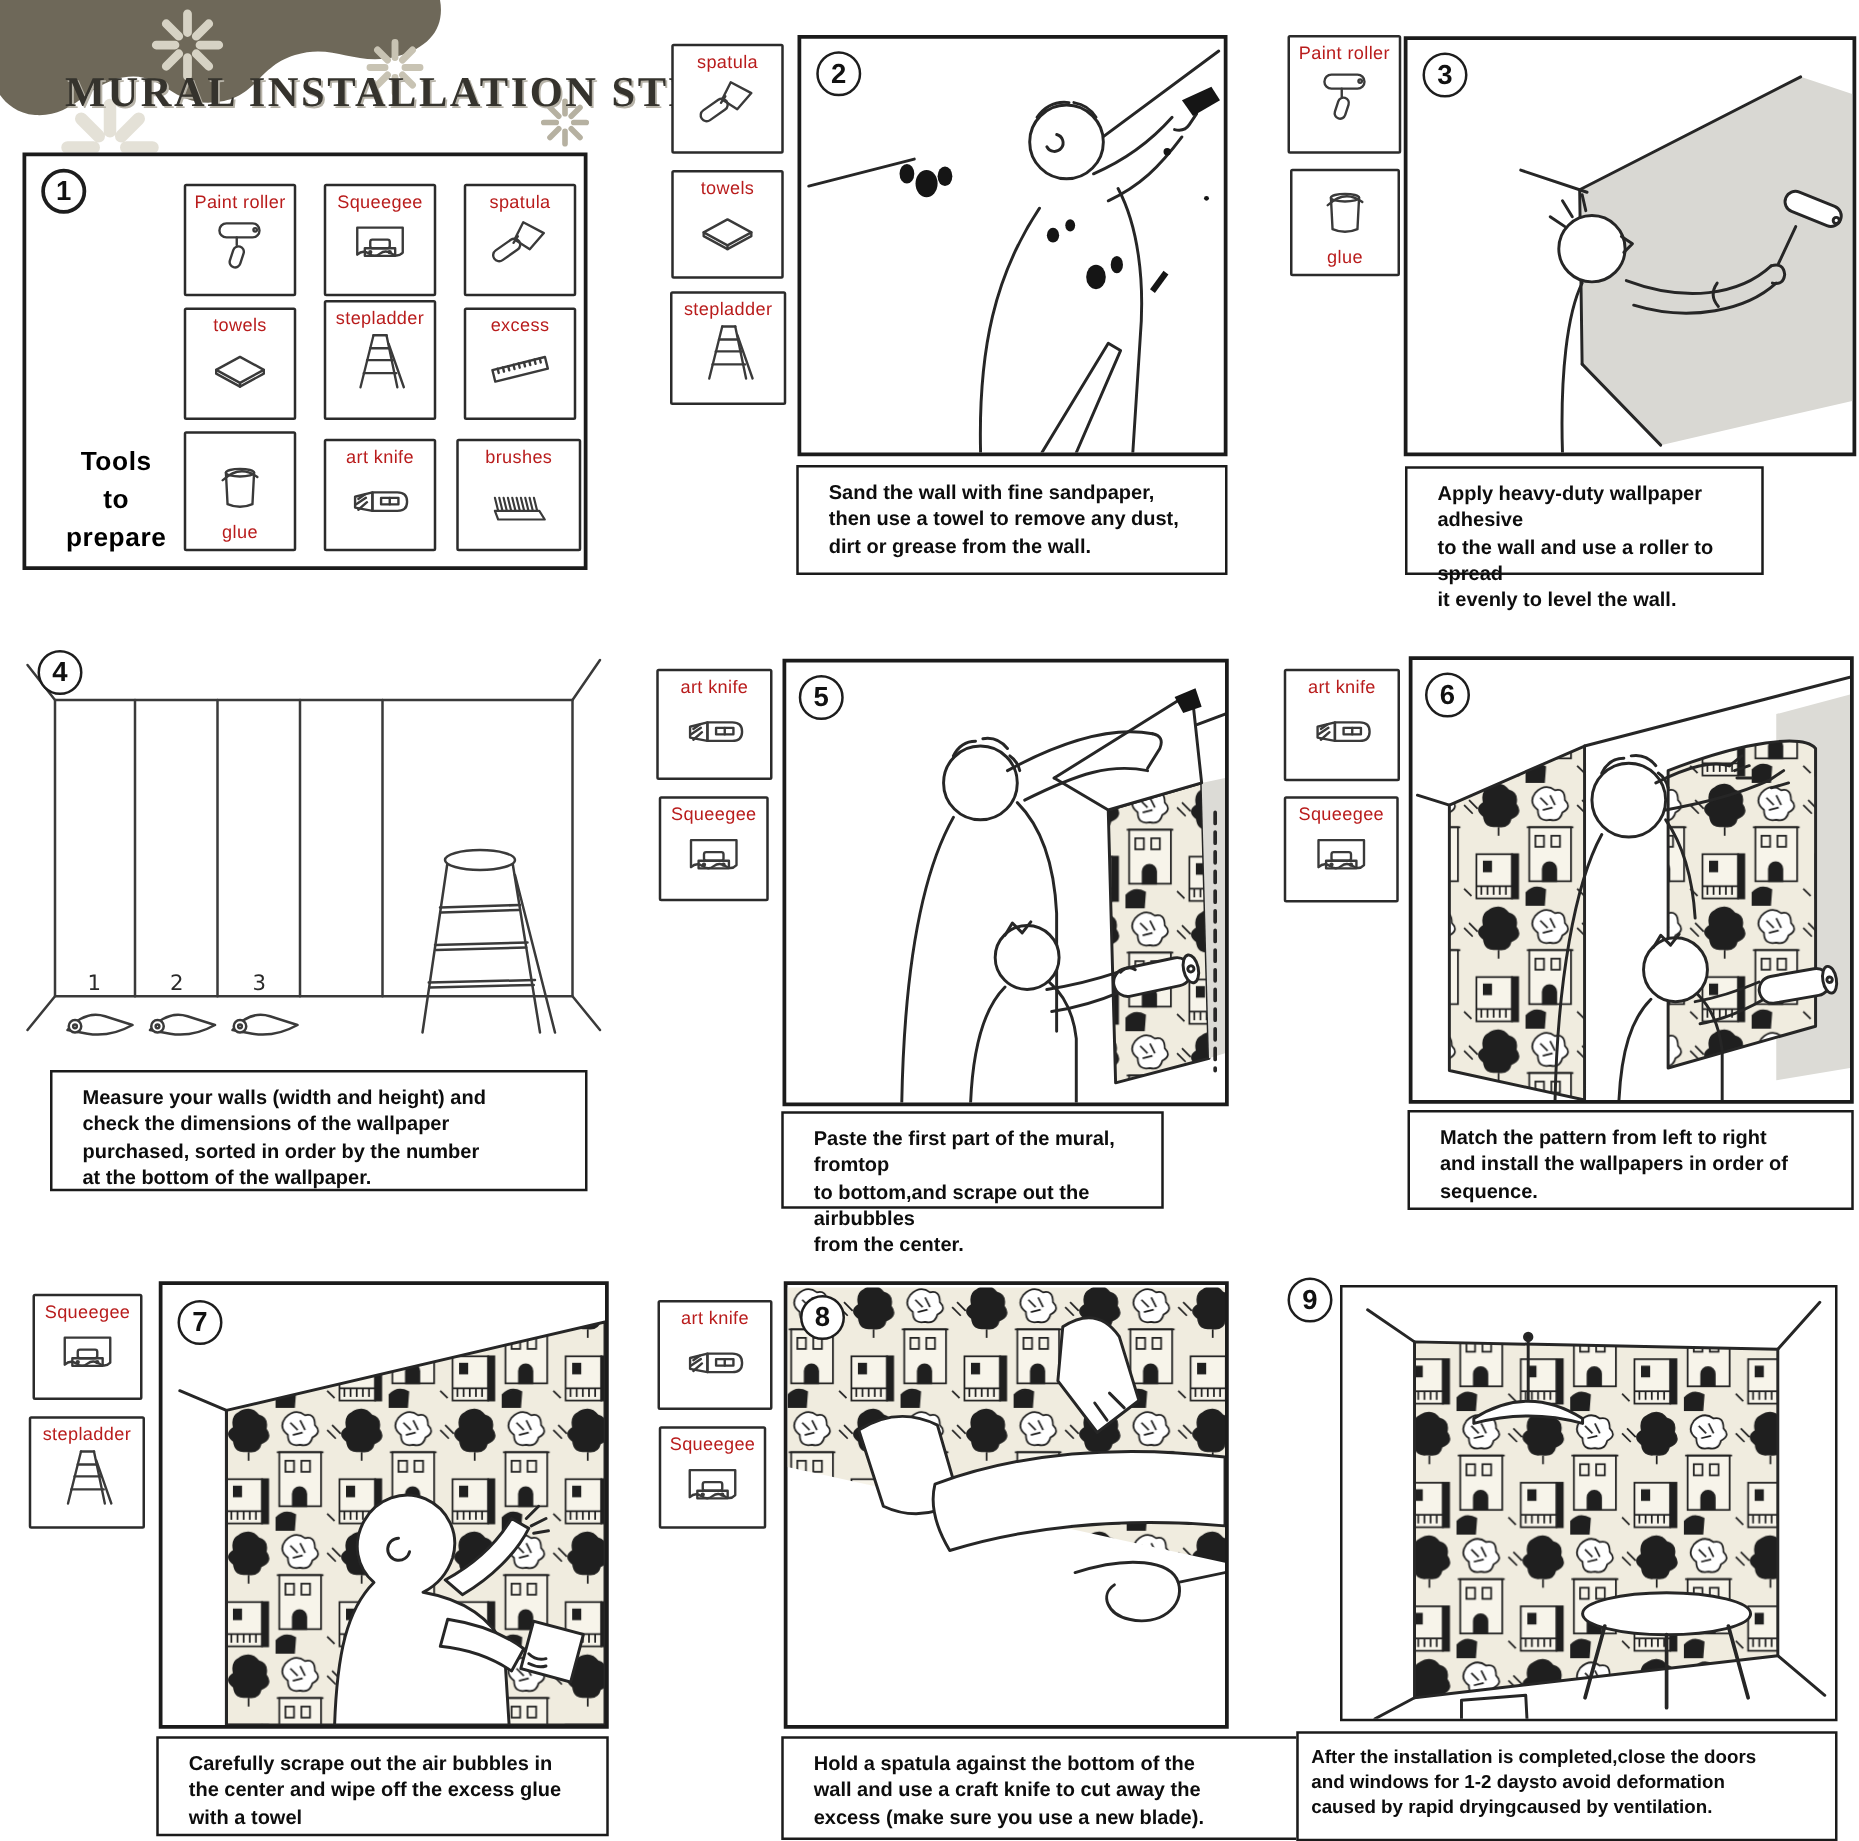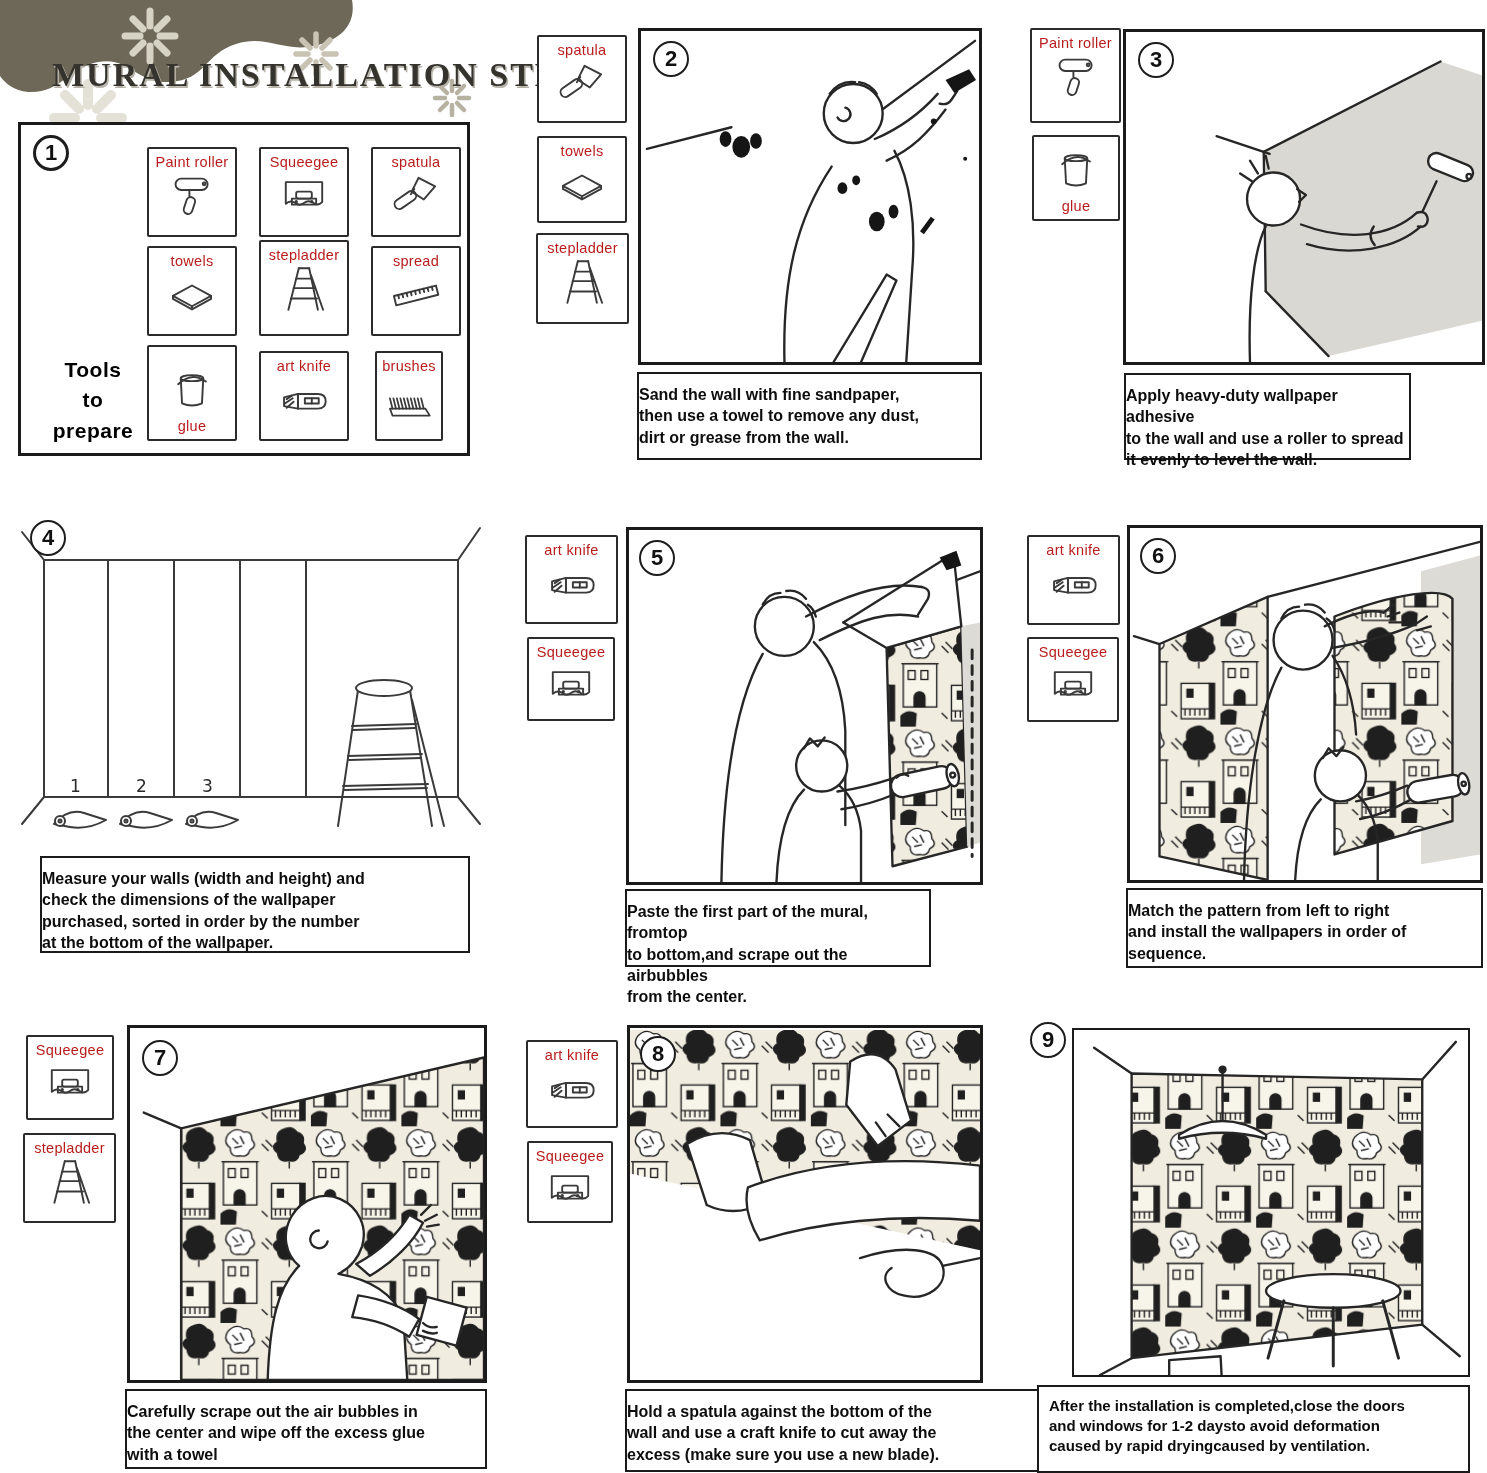--- a/index.html
+++ b/index.html
@@ -13,21 +13,21 @@
   .toolbox.rev{flex-direction:column-reverse;padding:2px 2px 5px}
   .tlabel{font-size:14.5px;color:#b91c1c;white-space:nowrap;letter-spacing:.3px}
   .ticon{width:56px;height:52px;flex:0 0 auto}
   .cell{position:absolute;border:2px solid #2b2b2b;background:#fff;display:flex;flex-direction:column;
         align-items:center;padding:5px 2px 2px;box-sizing:border-box;border-radius:2px}
   .cell.rev{flex-direction:column-reverse;padding:2px 2px 5px}
   .panel{position:absolute;border:3px solid #1b1b1b;background:#fff;box-sizing:border-box}
   .panel > svg{display:block;width:100%;height:100%}
   .caption{position:absolute;border:2.5px solid #1b1b1b;background:#fff;box-sizing:border-box;
            font-weight:bold;font-size:16px;line-height:1.33;color:#0d0d0d;
-           padding:10px 0;white-space:pre-line}
+           padding:10px 24px;white-space:pre-line}
   .caption.small{font-size:15px;padding:9px 10px}
   .badge{position:absolute;width:36px;height:36px;border:3px solid #1d1d1d;border-radius:50%;
          background:#fff;display:flex;align-items:center;justify-content:center;
          font-size:22px;font-weight:bold;color:#111;z-index:6;box-sizing:border-box}
   .tools-label{position:absolute;font-size:21px;font-weight:bold;color:#000000;text-align:center;
                line-height:1.45;white-space:pre-line;letter-spacing:.5px}
   .banner{position:absolute;left:0;top:0;z-index:0}
 </style>
 </head>
 <body>
@@ -173,38 +173,38 @@
         <use href="#i-towels"></use>
       </svg>
   </div>
   <div class="cell" style="left:238px;top:115px;width:90px;height:96px">
     <span class="tlabel">stepladder</span>
     <svg class="ticon" viewBox="0 0 60 60">
         <use href="#i-stepladder"></use>
       </svg>
   </div>
   <div class="cell" style="left:350px;top:121px;width:90px;height:90px">
-    <span class="tlabel">spread</span>
+    <span class="tlabel">excess</span>
     <svg class="ticon" viewBox="0 0 60 60">
         <use href="#i-ruler"></use>
       </svg>
   </div>
   <div class="cell rev" style="left:126px;top:220px;width:90px;height:96px">
     <span class="tlabel">glue</span>
     <svg class="ticon" viewBox="0 0 60 60">
         <use href="#i-glue"></use>
       </svg>
   </div>
   <div class="cell" style="left:238px;top:226px;width:90px;height:90px">
     <span class="tlabel">art knife</span>
     <svg class="ticon" viewBox="0 0 60 60">
         <use href="#i-artknife"></use>
       </svg>
   </div>
-  <div class="cell" style="left:354px;top:226px;width:68px;height:90px">
+  <div class="cell" style="left:344px;top:226px;width:100px;height:90px">
     <span class="tlabel">brushes</span>
     <svg class="ticon" viewBox="0 0 60 60">
         <use href="#i-brushes"></use>
       </svg>
   </div>
 </div>
 
 <div class="toolbox" style="left:537px;top:35px;width:90px;height:88px">
   <span class="tlabel">spatula</span>
   <svg class="ticon" viewBox="0 0 60 60">

